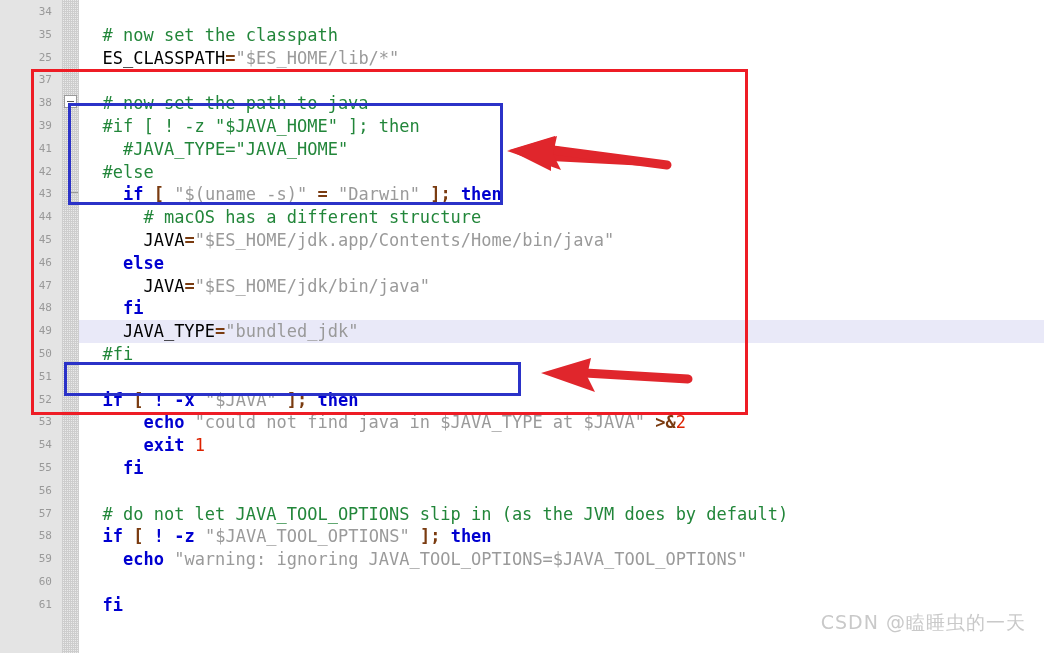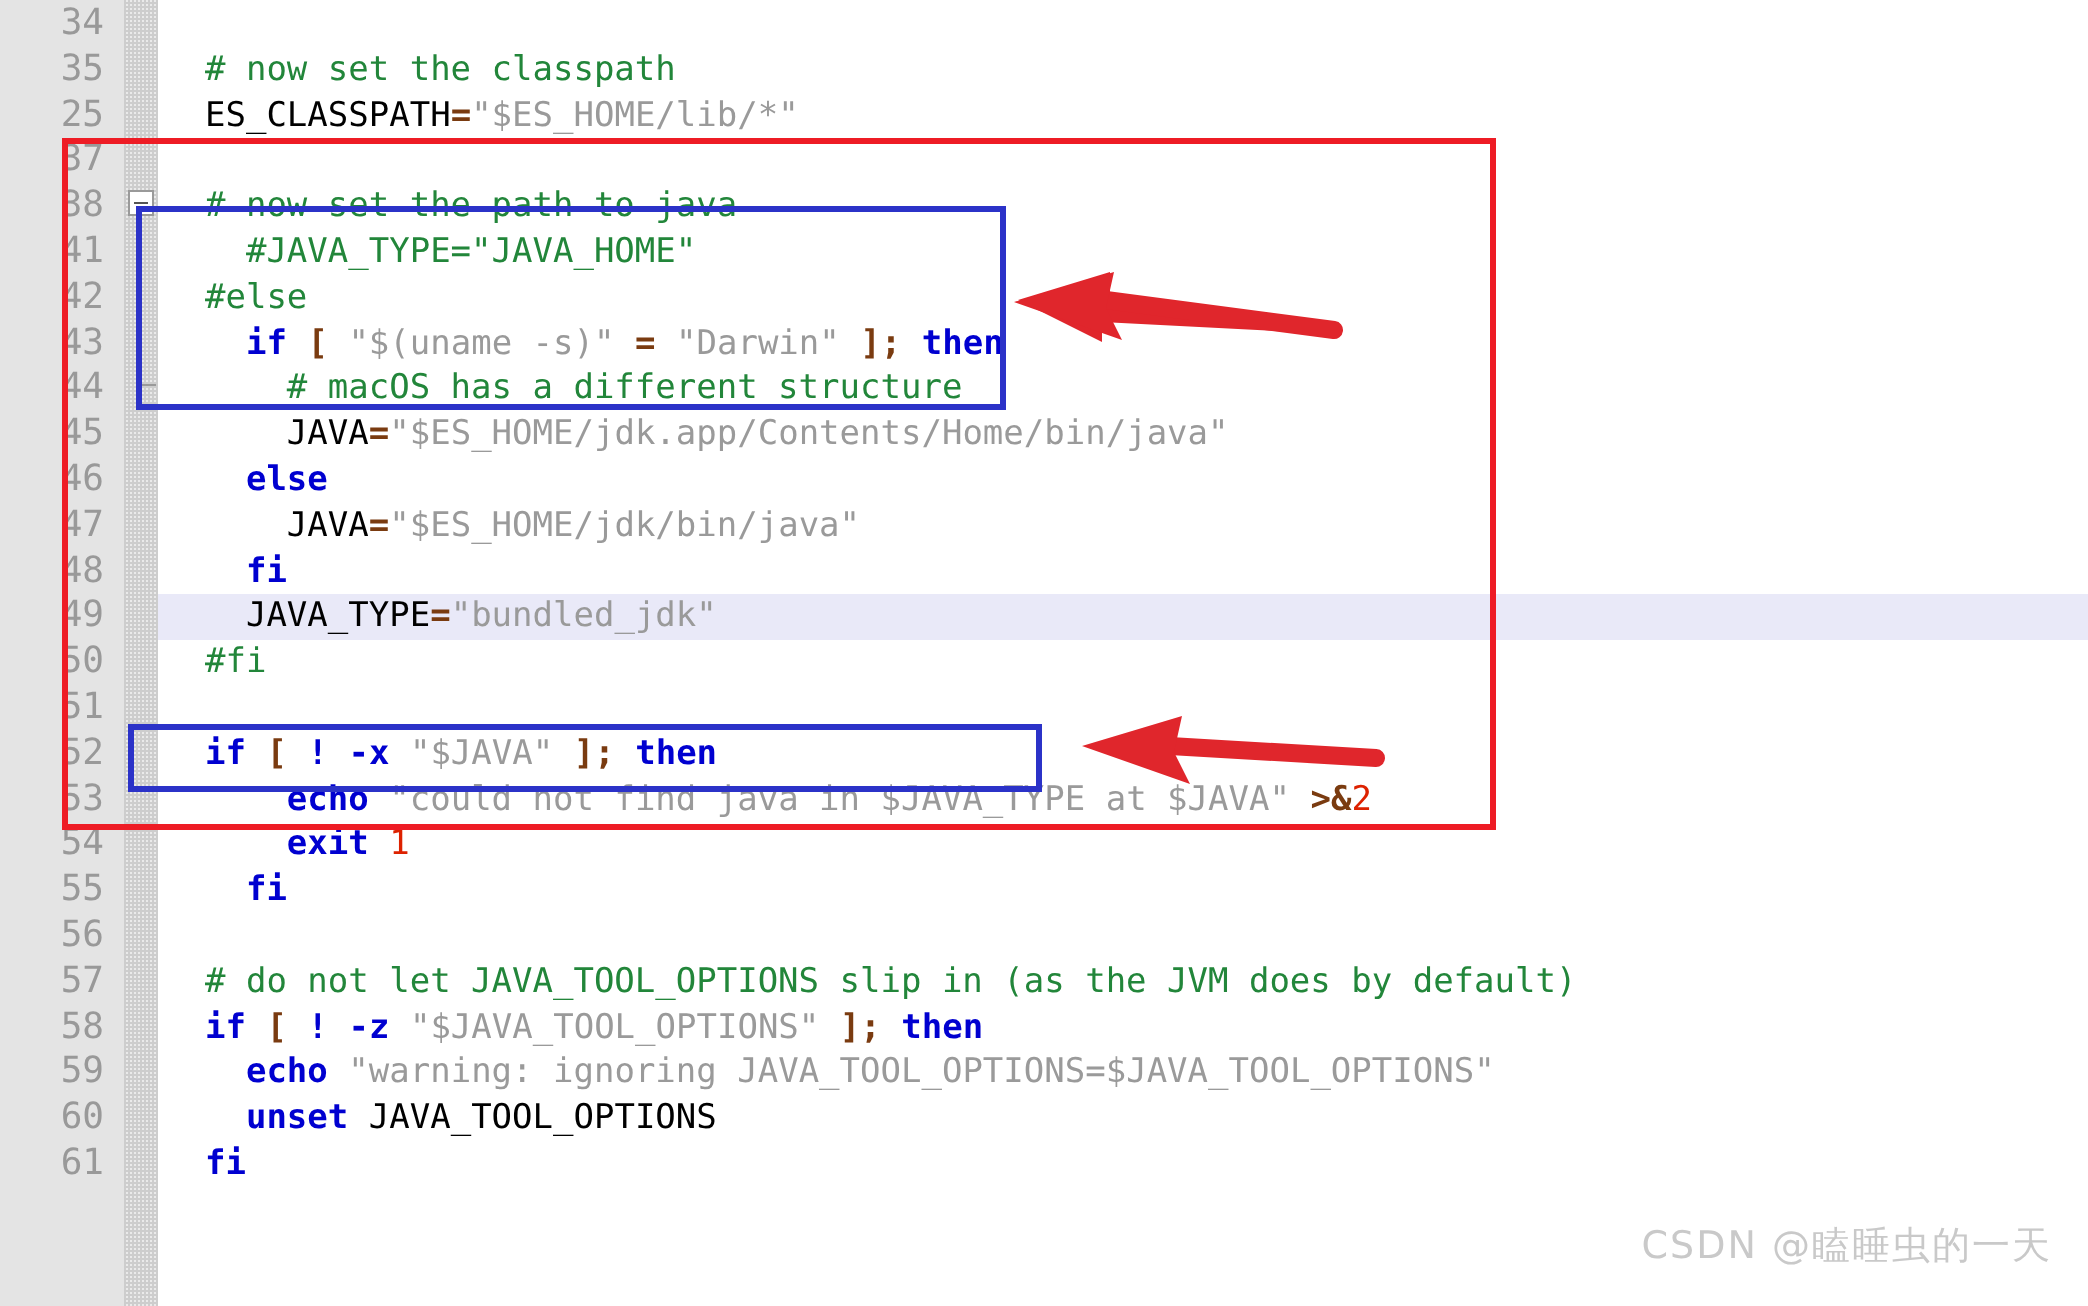--- a/index.html
+++ b/index.html
@@ -66,21 +66,21 @@
     left: 79px; top: 0;
     width: 965px; height: 22.8px;
     background: #e9e9f8;
   }
   .ln {
     position: absolute;
     left: 0; top: 0;
     width: 52px;
     text-align: right;
     color: #999999;
-    font-size: 18px;
+    font-size: 11px;
     font-family: "DejaVu Sans Mono", "Liberation Mono", monospace;
   }
   .code {
     position: absolute;
     left: 82px; top: 0;
     font-size: 17px;
     letter-spacing: 0px;
     color: #000000;
   }
 
@@ -172,40 +172,41 @@
   <div class="gutter-bg"></div>
   <div class="fold-strip"></div>
   <div class="gutter-edge"></div>
 
   <div class="rows" id="rows">
       <div class="row"><div class="ln">34</div><div class="code"></div></div>
       <div class="row"><div class="ln">35</div><div class="code"><span>  </span><span class="cm"># now set the classpath</span></div></div>
       <div class="row"><div class="ln">25</div><div class="code"><span>  </span><span class="var">ES_CLASSPATH</span><span class="op">=</span><span class="st">"$ES_HOME/lib/*"</span></div></div>
       <div class="row"><div class="ln">37</div><div class="code"></div></div>
       <div class="row"><div class="ln">38</div><div class="code"><span>  </span><span class="cm"># now set the path to java</span></div></div>
+      <div class="row"><div class="ln">39</div><div class="code"><span>  </span><span class="cm">#if [ ! -z "$JAVA_HOME" ]; then</span></div></div>
       <div class="row"><div class="ln">41</div><div class="code"><span>    </span><span class="cm">#JAVA_TYPE="JAVA_HOME"</span></div></div>
       <div class="row"><div class="ln">42</div><div class="code"><span>  </span><span class="cm">#else</span></div></div>
       <div class="row"><div class="ln">43</div><div class="code"><span>    </span><span class="kw">if</span><span> </span><span class="pn">[</span><span> </span><span class="st">"$(uname -s)"</span><span> </span><span class="op">=</span><span> </span><span class="st">"Darwin"</span><span> </span><span class="pn">];</span><span> </span><span class="kw">then</span></div></div>
       <div class="row"><div class="ln">44</div><div class="code"><span>      </span><span class="cm"># macOS has a different structure</span></div></div>
       <div class="row"><div class="ln">45</div><div class="code"><span>      </span><span class="var">JAVA</span><span class="op">=</span><span class="st">"$ES_HOME/jdk.app/Contents/Home/bin/java"</span></div></div>
       <div class="row"><div class="ln">46</div><div class="code"><span>    </span><span class="kw">else</span></div></div>
       <div class="row"><div class="ln">47</div><div class="code"><span>      </span><span class="var">JAVA</span><span class="op">=</span><span class="st">"$ES_HOME/jdk/bin/java"</span></div></div>
       <div class="row"><div class="ln">48</div><div class="code"><span>    </span><span class="kw">fi</span></div></div>
       <div class="row hl"><div class="hl-bg"></div><div class="ln">49</div><div class="code"><span>    </span><span class="var">JAVA_TYPE</span><span class="op">=</span><span class="st">"bundled_jdk"</span></div></div>
       <div class="row"><div class="ln">50</div><div class="code"><span>  </span><span class="cm">#fi</span></div></div>
       <div class="row"><div class="ln">51</div><div class="code"></div></div>
       <div class="row"><div class="ln">52</div><div class="code"><span>  </span><span class="kw">if</span><span> </span><span class="pn">[</span><span> </span><span class="kw">!</span><span> </span><span class="kw">-x</span><span> </span><span class="st">"$JAVA"</span><span> </span><span class="pn">];</span><span> </span><span class="kw">then</span></div></div>
       <div class="row"><div class="ln">53</div><div class="code"><span>      </span><span class="kw">echo</span><span> </span><span class="st">"could not find java in $JAVA_TYPE at $JAVA"</span><span> </span><span class="op">&gt;&amp;</span><span class="nm">2</span></div></div>
       <div class="row"><div class="ln">54</div><div class="code"><span>      </span><span class="kw">exit</span><span> </span><span class="nm">1</span></div></div>
       <div class="row"><div class="ln">55</div><div class="code"><span>    </span><span class="kw">fi</span></div></div>
       <div class="row"><div class="ln">56</div><div class="code"></div></div>
       <div class="row"><div class="ln">57</div><div class="code"><span>  </span><span class="cm"># do not let JAVA_TOOL_OPTIONS slip in (as the JVM does by default)</span></div></div>
       <div class="row"><div class="ln">58</div><div class="code"><span>  </span><span class="kw">if</span><span> </span><span class="pn">[</span><span> </span><span class="kw">!</span><span> </span><span class="kw">-z</span><span> </span><span class="st">"$JAVA_TOOL_OPTIONS"</span><span> </span><span class="pn">];</span><span> </span><span class="kw">then</span></div></div>
       <div class="row"><div class="ln">59</div><div class="code"><span>    </span><span class="kw">echo</span><span> </span><span class="st">"warning: ignoring JAVA_TOOL_OPTIONS=$JAVA_TOOL_OPTIONS"</span></div></div>
-      <div class="row"><div class="ln">60</div><div class="code"><span>    </span><span class="kw">unset</span><span> </span><span>JAVA_TOOL_OPTIONS</span></div></div>
+      <div class="row"><div class="ln">60</div></div>
       <div class="row"><div class="ln">61</div><div class="code"><span>  </span><span class="kw">fi</span></div></div>
     </div>
 
   <div class="fold-box"></div>
   <div class="fold-line"></div>
   <div class="fold-foot"></div>
 
   <div class="red-box"></div>
   <div class="blue-box-1"></div>
   <div class="blue-box-2"></div>

